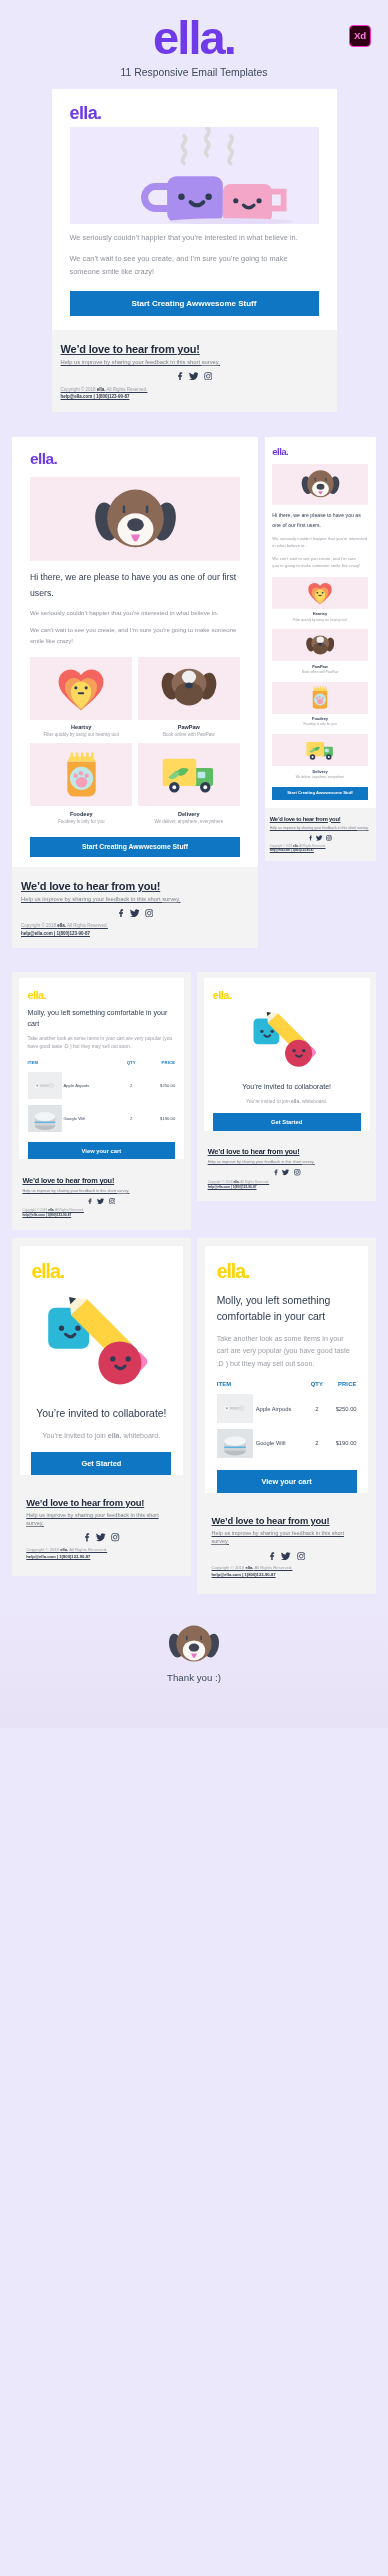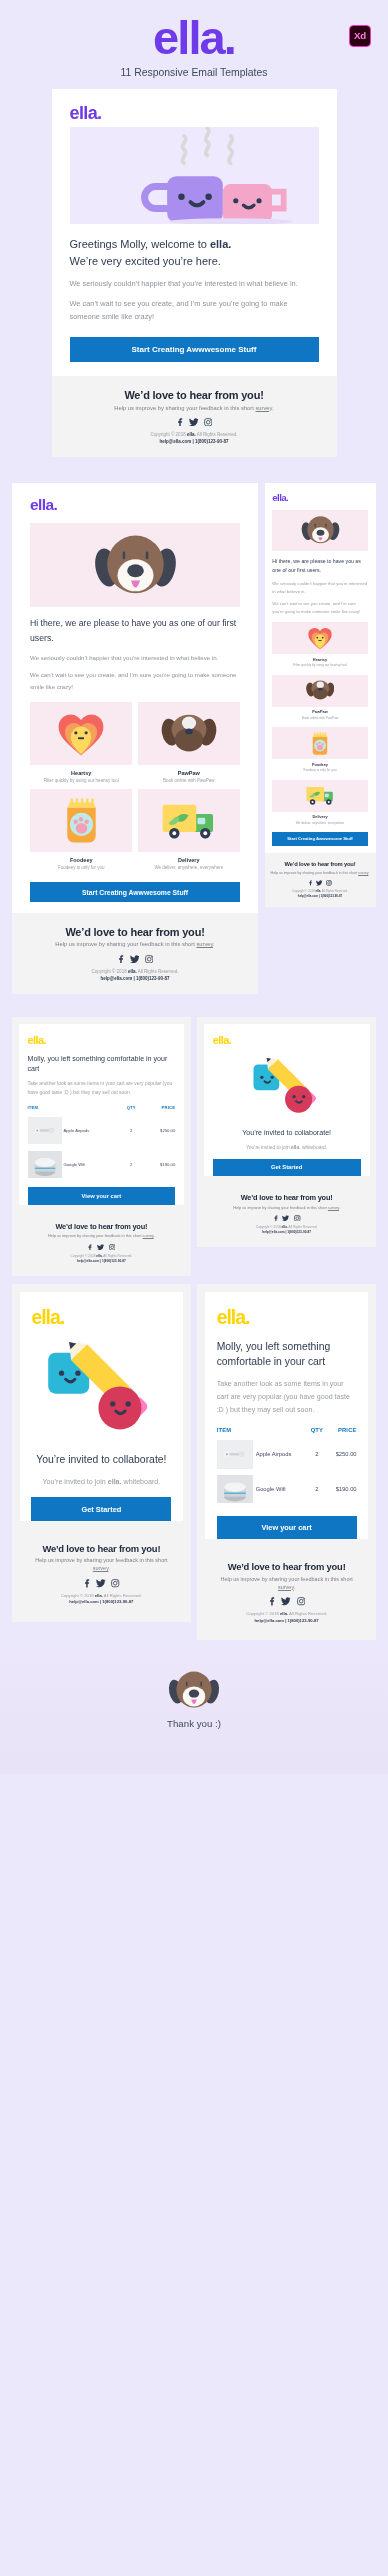--- a/index.html
+++ b/index.html
@@ -20,21 +20,21 @@
     color:#ff7ddb;font-size:9.7px;font-weight:bold;letter-spacing:-0.3px;font-family:"Liberation Sans",sans-serif;
   }
   .brand-hero{font-size:47px;font-weight:bold;color:#6f3ae8;letter-spacing:-1.9px;line-height:.95;}
   .hero-sub{font-size:10.4px;color:#3d4a5c;margin-top:6.5px;}
 
   
   .email{background:#ffffff;}
   .inner{padding:0 18px;}
   .brand{font-weight:bold;letter-spacing:-0.6px;color:#6f3ae8;}
   .brand.yellow{color:#ffd400;}
-  .footer{background:#f3f3f3;text-align:center;padding:13px 9px 11.6px;}
+  .footer{background:#f3f3f3;padding:13px 9px 11.6px;text-decoration:underline;}
   .footer h3{font-size:11px;font-weight:bold;color:#222b3c;letter-spacing:-0.2px;}
   .footer .sub{font-size:5.8px;color:#7c7f87;margin-top:2.6px;line-height:1.45;}
   .footer .sub u{text-decoration:underline;}
   .social{margin:5.8px 0 5.2px;display:flex;justify-content:center;gap:5.8px;align-items:center;}
   .social svg{display:block;}
   .copy{font-size:4.5px;color:#9a9da4;line-height:1.6;}
   .copy b{color:#303a4c;}
   .copy .contact{color:#303a4c;font-weight:bold;}
   .btn{
     display:block;width:100%;background:#0f76c3;color:#fff;text-align:center;
@@ -152,24 +152,20 @@
           <circle cx="214" cy="108" r="5" fill="#2f3b52"></circle>
           <path d="M186 116 q10 10 20 0" stroke="#2f3b52" stroke-width="6" fill="none" stroke-linecap="round"></path>
           <path d="M312 100 h18 v26 h-18 a13 13 0 0 1 0 -26z" fill="none" stroke="#f4a6c8" stroke-width="9"></path>
           <rect x="236" y="88" width="76" height="60" rx="12" fill="#f4a6c8"></rect>
           <circle cx="256" cy="114" r="4" fill="#2f3b52"></circle>
           <circle cx="292" cy="114" r="4" fill="#2f3b52"></circle>
           <path d="M268 121 q8 8 16 0" stroke="#2f3b52" stroke-width="5" fill="none" stroke-linecap="round"></path>
           <ellipse cx="248" cy="146" rx="96" ry="5" fill="#e4dcf8"></ellipse>
         </svg>
       </div>
-      <h1>
-        <span>Greetings Molly, welcome to </span><b>ella.</b><br>
-        <span>We’re very excited you’re here.</span>
-      </h1>
       <p>We seriously couldn’t happier that you’re interested in what believe in.</p>
       <p>We can’t wait to see you create, and I’m sure you’re going to make someone smile like crazy!</p>
       <button class="btn">Start Creating Awwwesome Stuff</button>
     </div>
     <div class="footer">
       <h3>We’d love to hear from you!</h3>
       <div class="sub"><span>Help us improve by sharing your feedback in this short </span><u>survey</u><span>.</span></div>
       <div class="social">
         <a>
             <svg width="7.1" height="8.4" viewBox="0 0 11 13">

